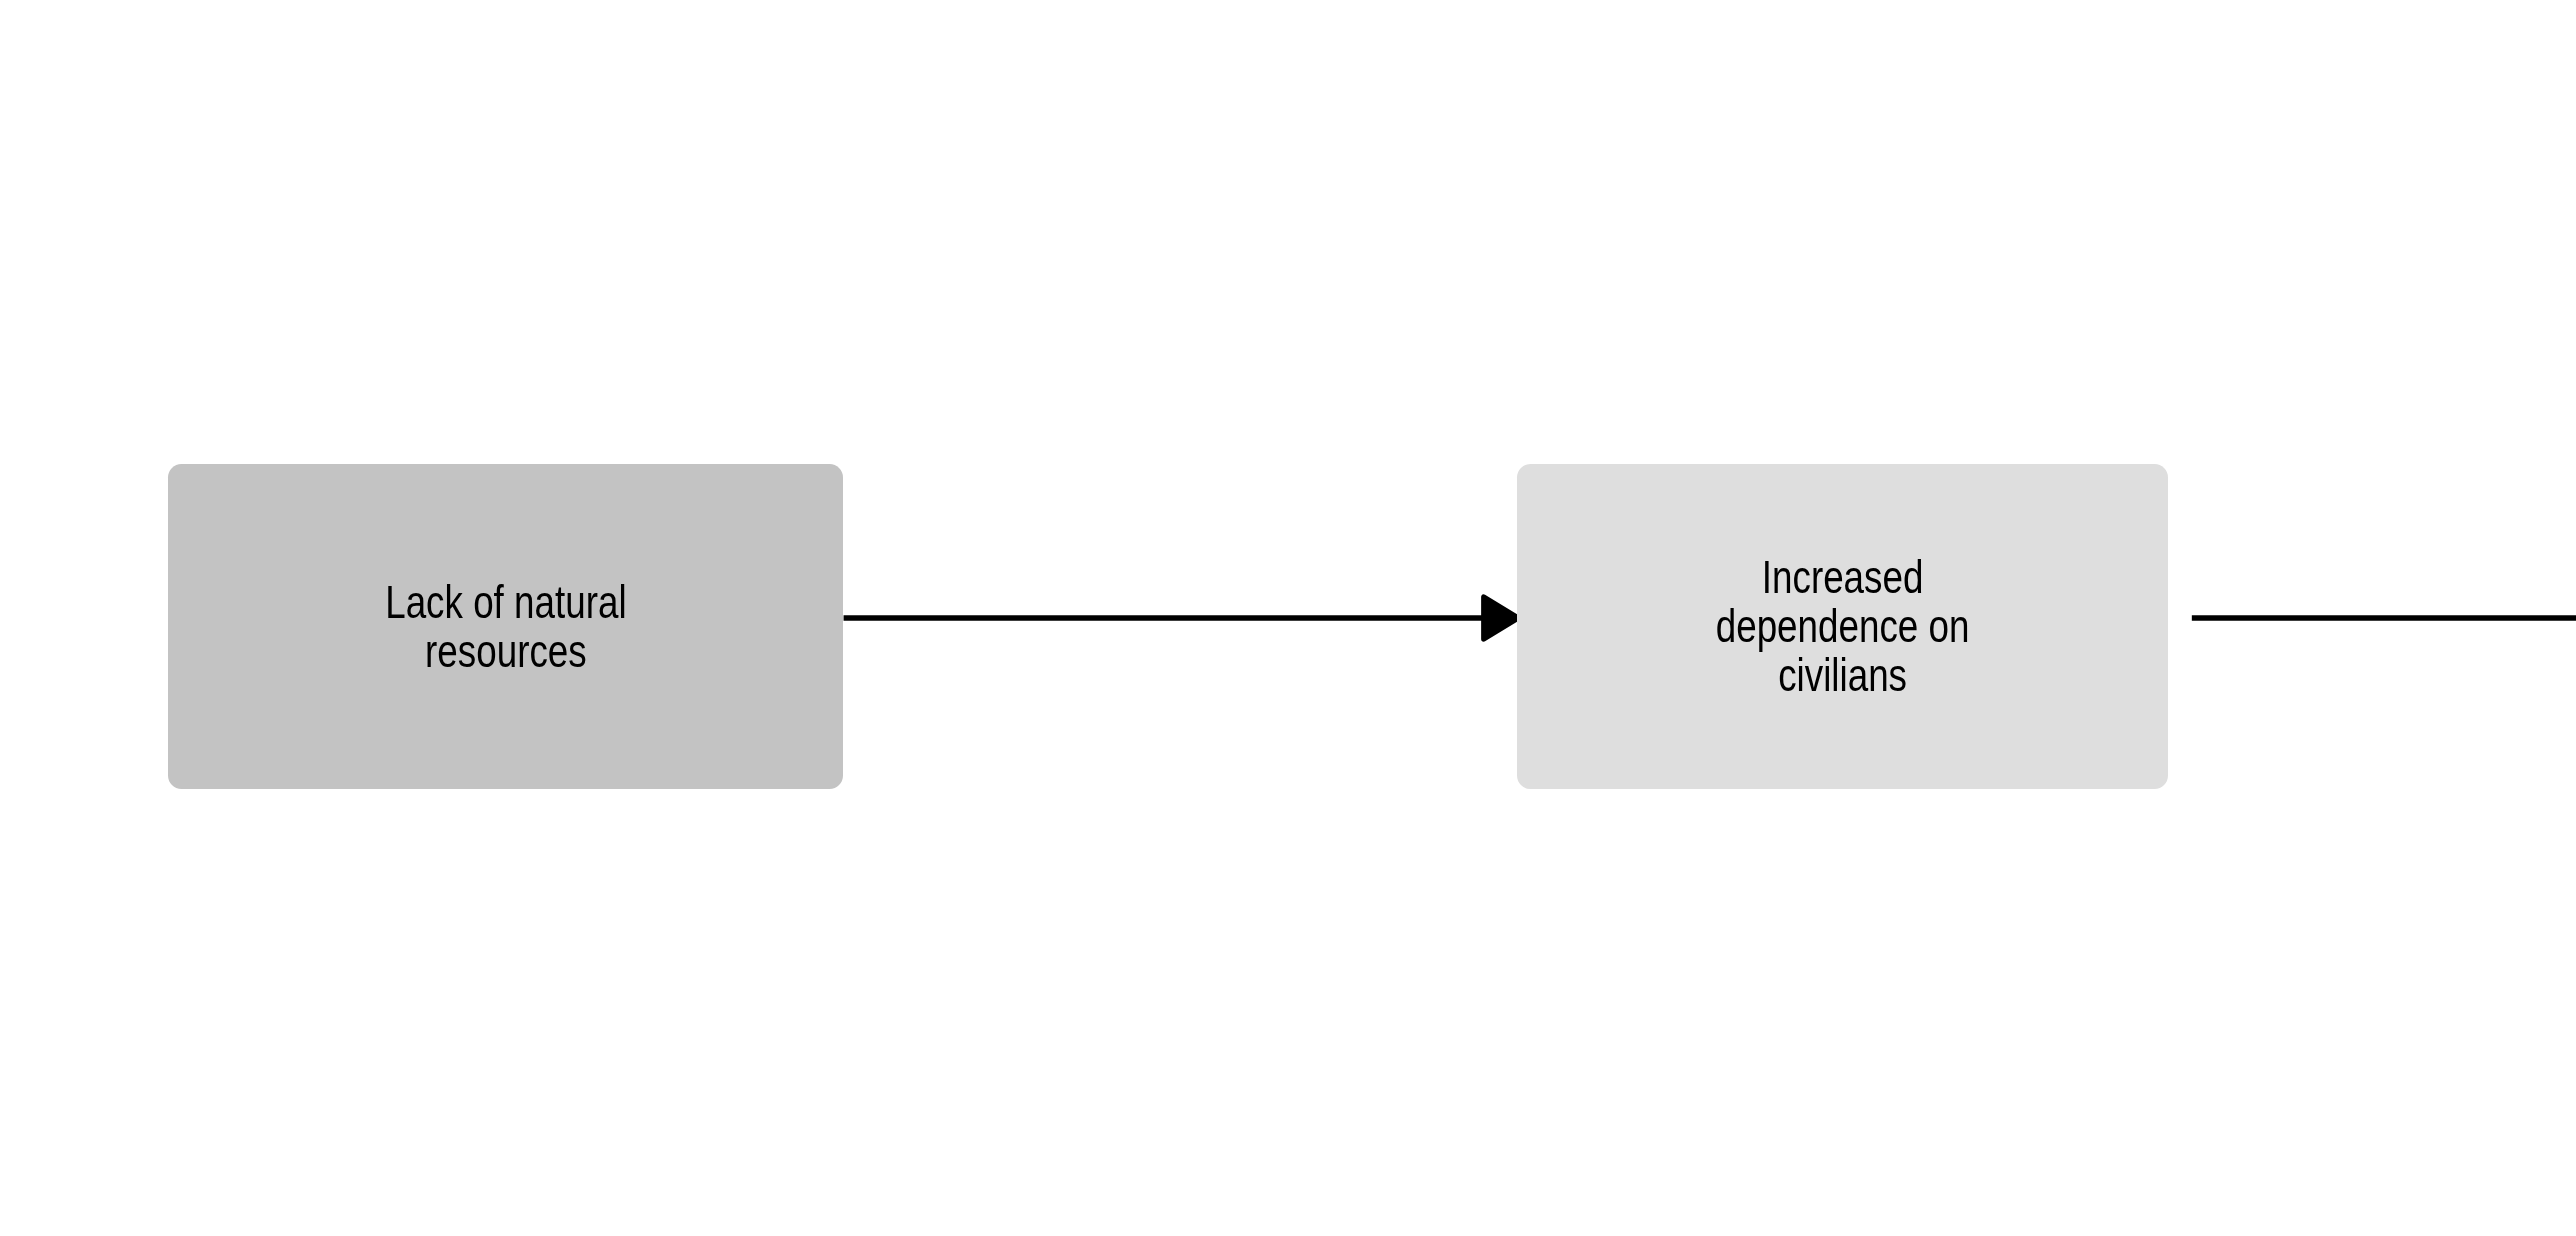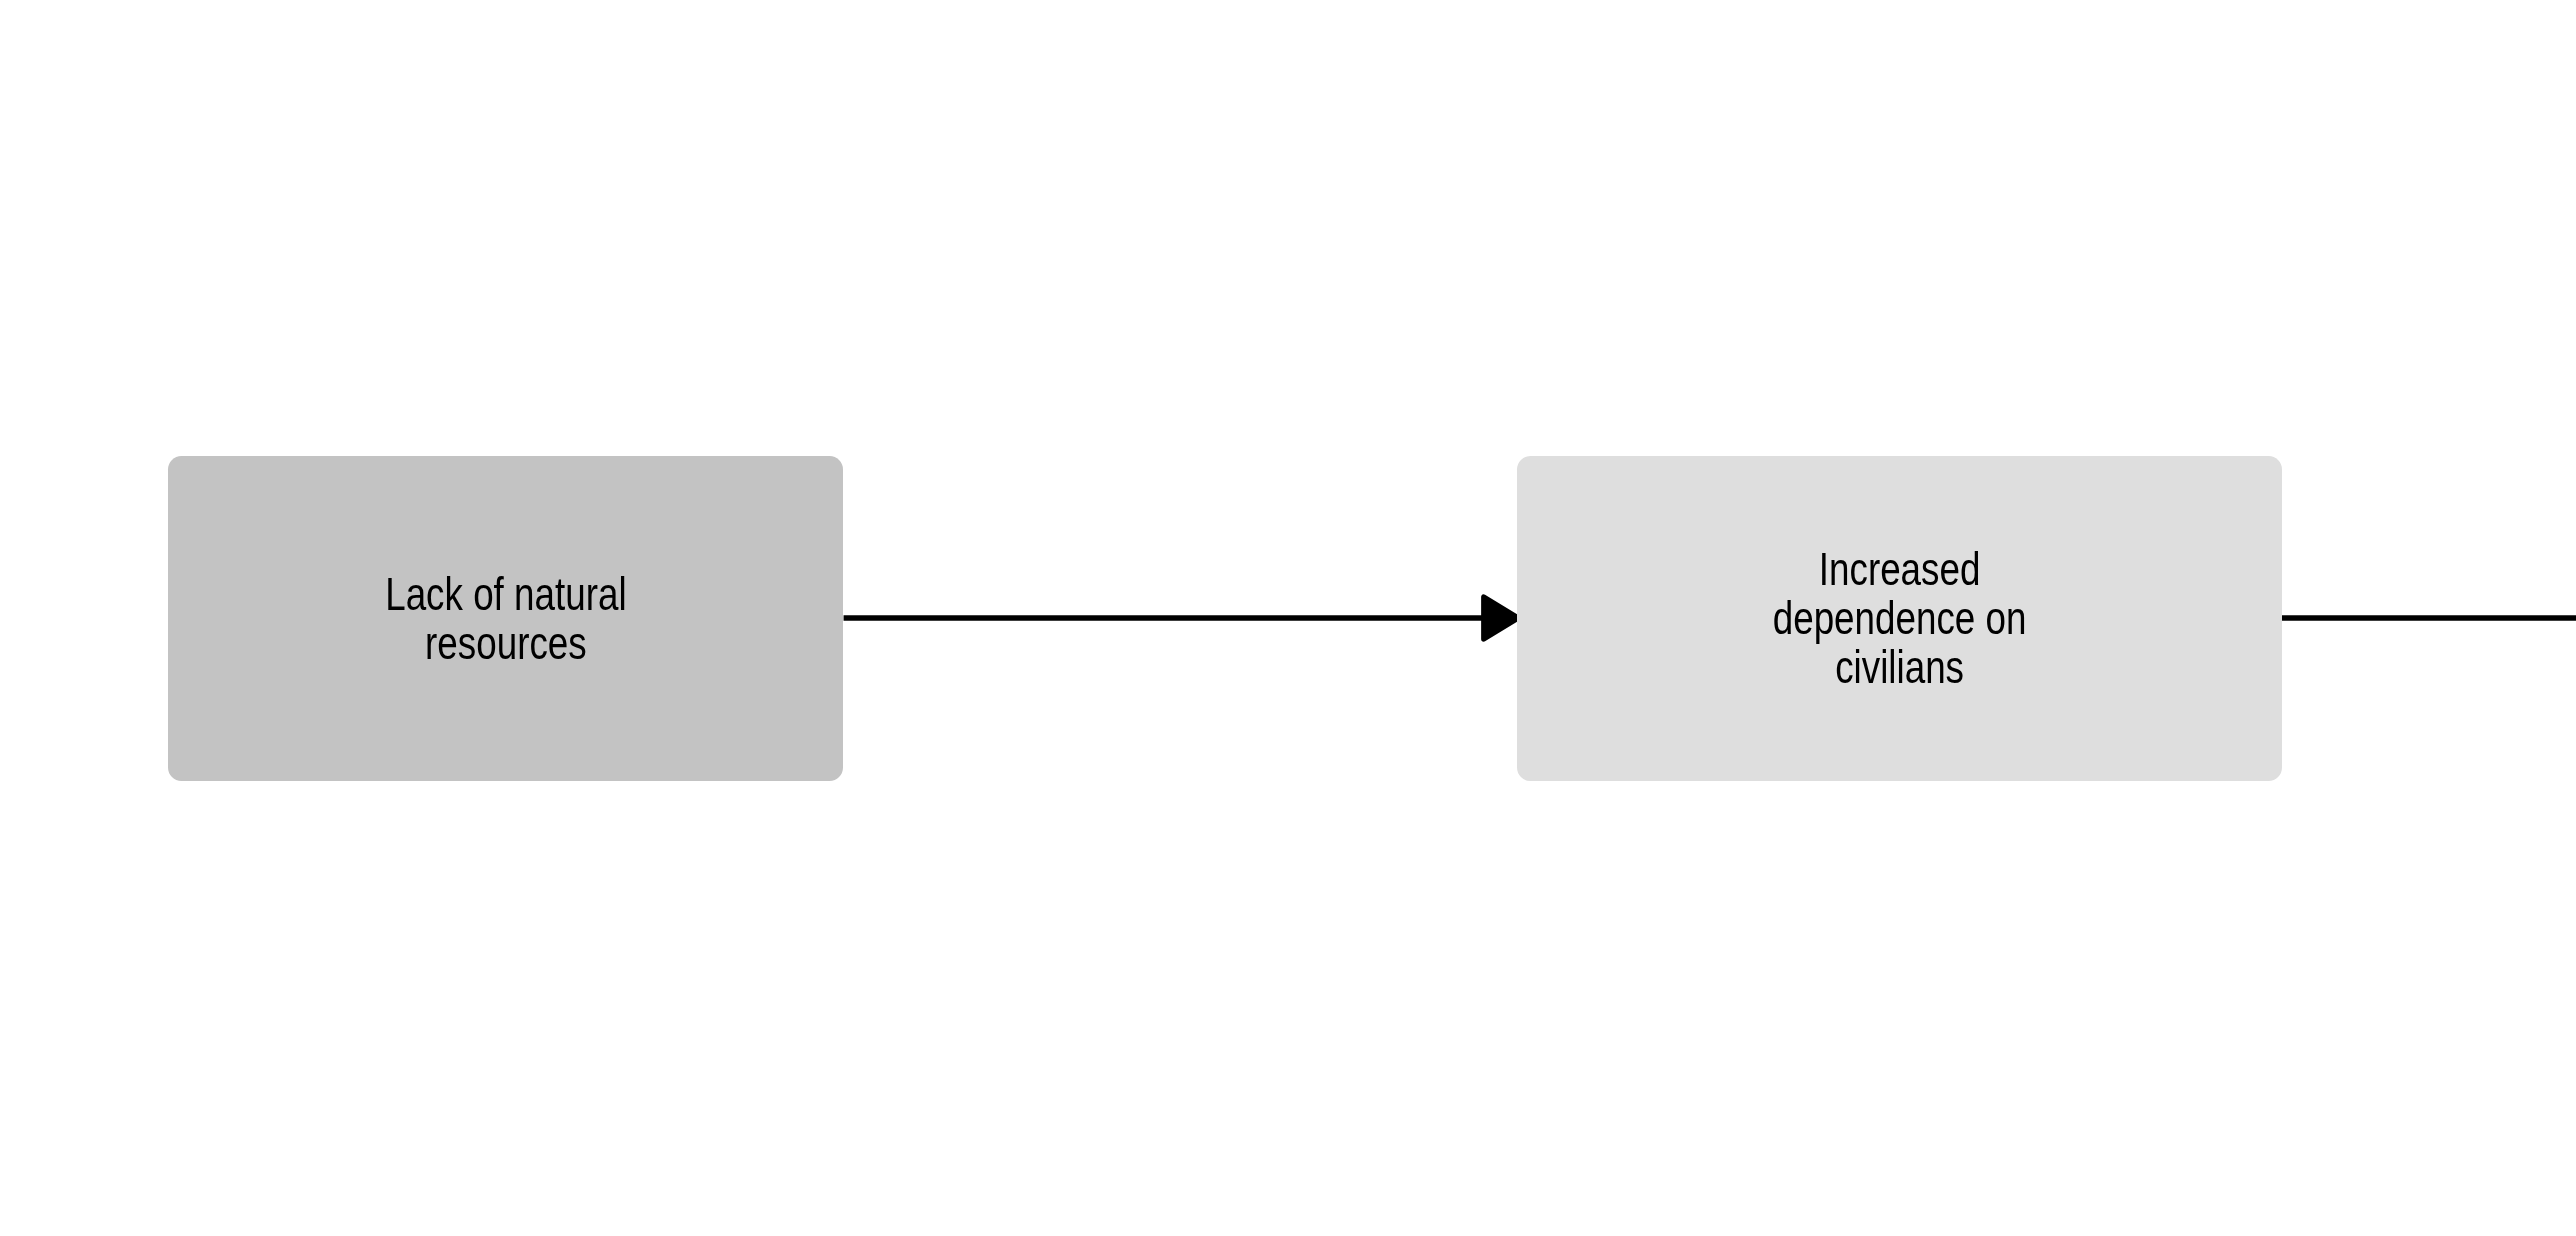--- a/index.html
+++ b/index.html
@@ -23,20 +23,21 @@
 
   
   .node {
     position: absolute;
     box-sizing: border-box;
     display: flex;
     align-items: center;
     justify-content: center;
     border-radius: 13.4px;
     text-align: center;
+    margin-top: 8px;
   }
 
   .node-label {
     display: block;
     color: #000000;
     font-family: "Liberation Sans", "DejaVu Sans", sans-serif;
     font-size: 46px;
     line-height: 49px;
     font-weight: 400;
     letter-spacing: 0px;
@@ -49,21 +50,21 @@
     left: 168px;
     top: 456px;
     width: 675px;
     height: 325px;
     background: #c3c3c3;
   }
 
   #node-increased-dependence-on-civilians {
     left: 1517px;
     top: 456px;
-    width: 765px;
+    width: 651px;
     height: 325px;
     background: #dedede;
   }
 
   
   .edge-svg {
     position: absolute;
     left: 0;
     top: 0;
     width: 3709px;

